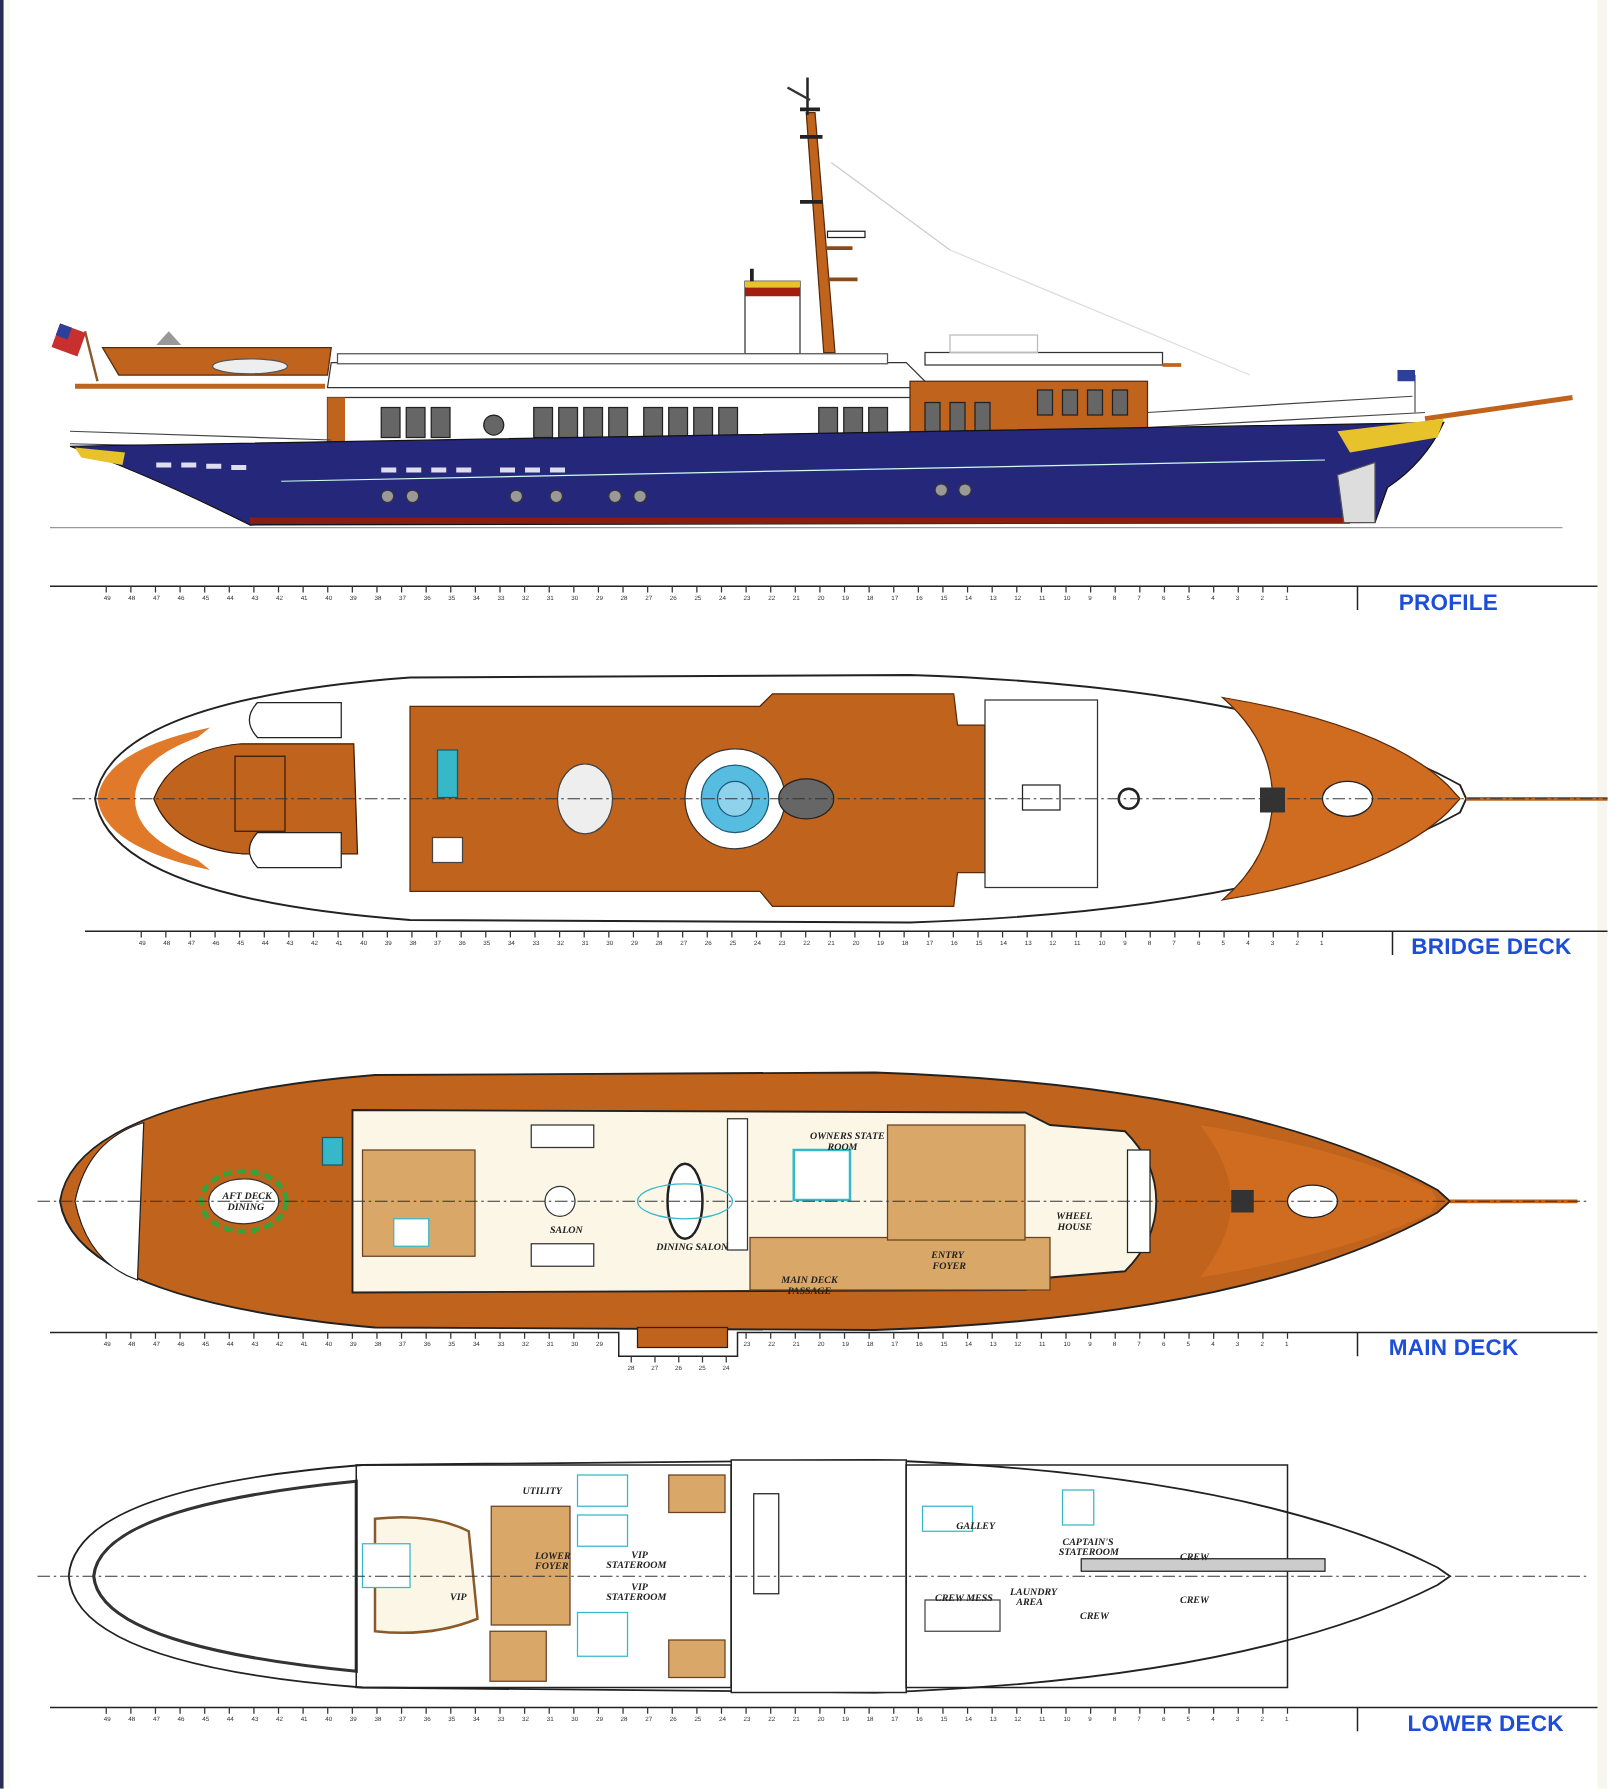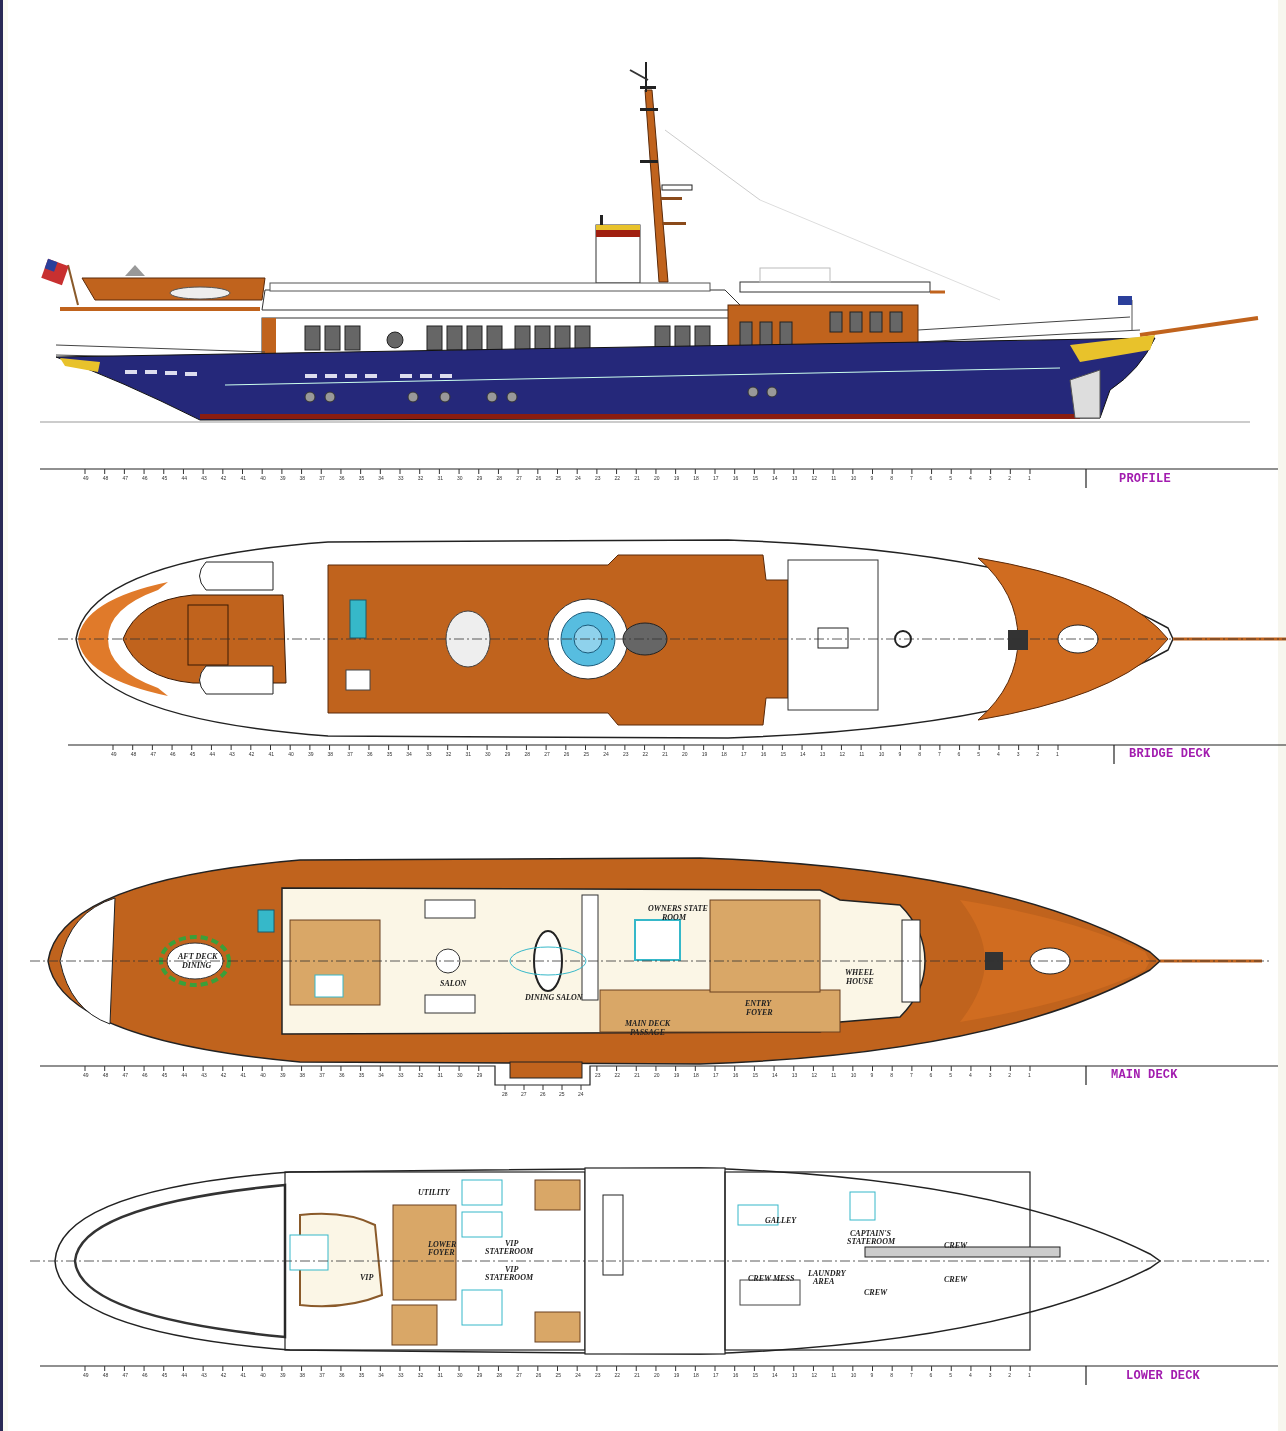--- a/index.html
+++ b/index.html
@@ -6,22 +6,22 @@
   body {
     width: 1286px; height: 1431px; position: relative; overflow: hidden;
     background: #ffffff;
     font-family: "Liberation Sans", sans-serif;
   }
   .left-border { position: absolute; left: 0; top: 0; width: 3px; height: 1431px; background: #2b2a55; }
   .left-strip { position: absolute; left: 3px; top: 0; width: 5px; height: 1431px; background: #fbfbf2; }
   .right-strip { position: absolute; right: 0; top: 0; width: 8px; height: 1431px; background: #f7f6ee; }
   .section { position: absolute; left: 0; width: 1286px; }
   .deck-label {
-    position: absolute; font-family: Liberation Mono, monospace;
-    font-weight: bold; font-size: 12px; color: #a21caf; letter-spacing: 0.2px;
+    position: absolute; font-family: Liberation Sans, sans-serif;
+    font-weight: bold; font-size: 18px; color: #1d4ed8; letter-spacing: 0.2px;
   }
   svg { position: absolute; left: 0; top: 0; }
   .room-label { font-family: "Liberation Serif", serif; font-style: italic; font-weight: bold; font-size: 8px; fill: #222; }
   .tick-num { font-family: "Liberation Sans", sans-serif; font-size: 5px; fill: #333; }
 </style>
 </head>
 <body>
 
 <div class="left-border"></div>
 <div class="left-strip"></div>

